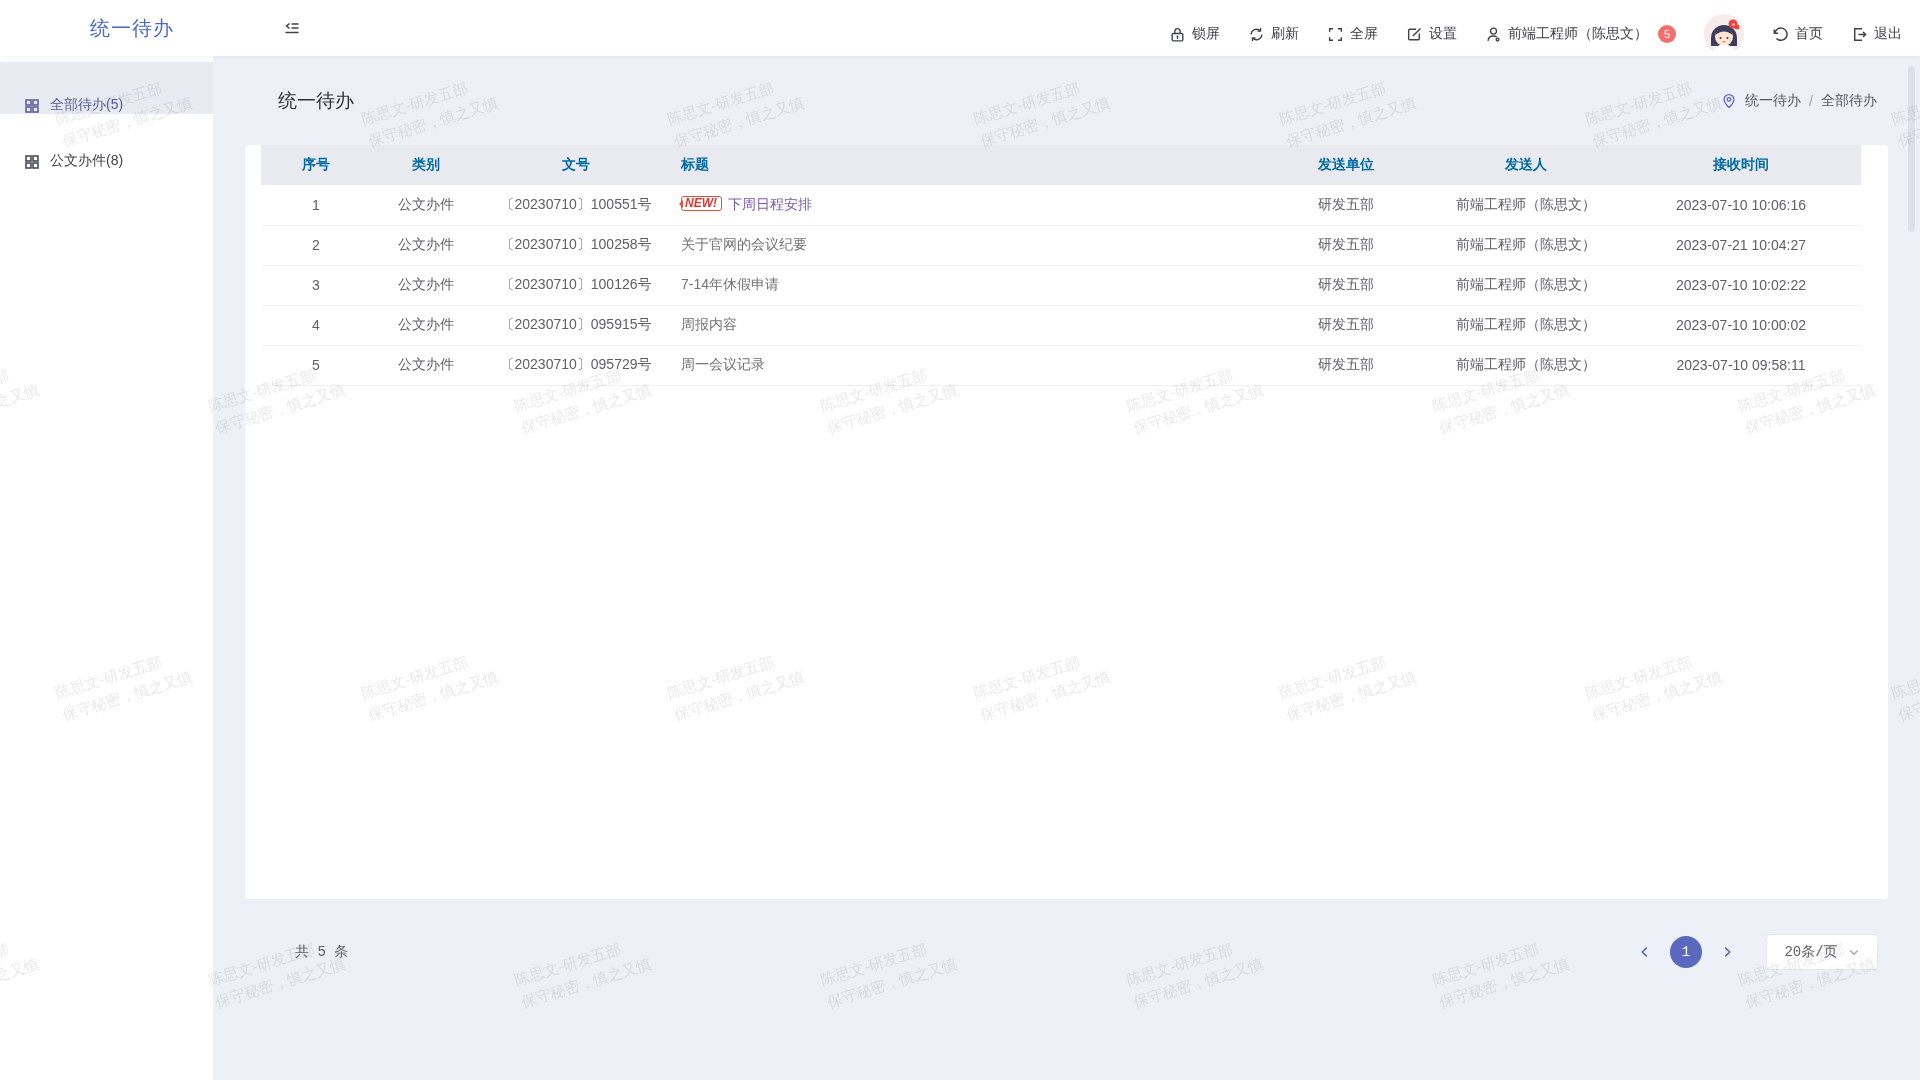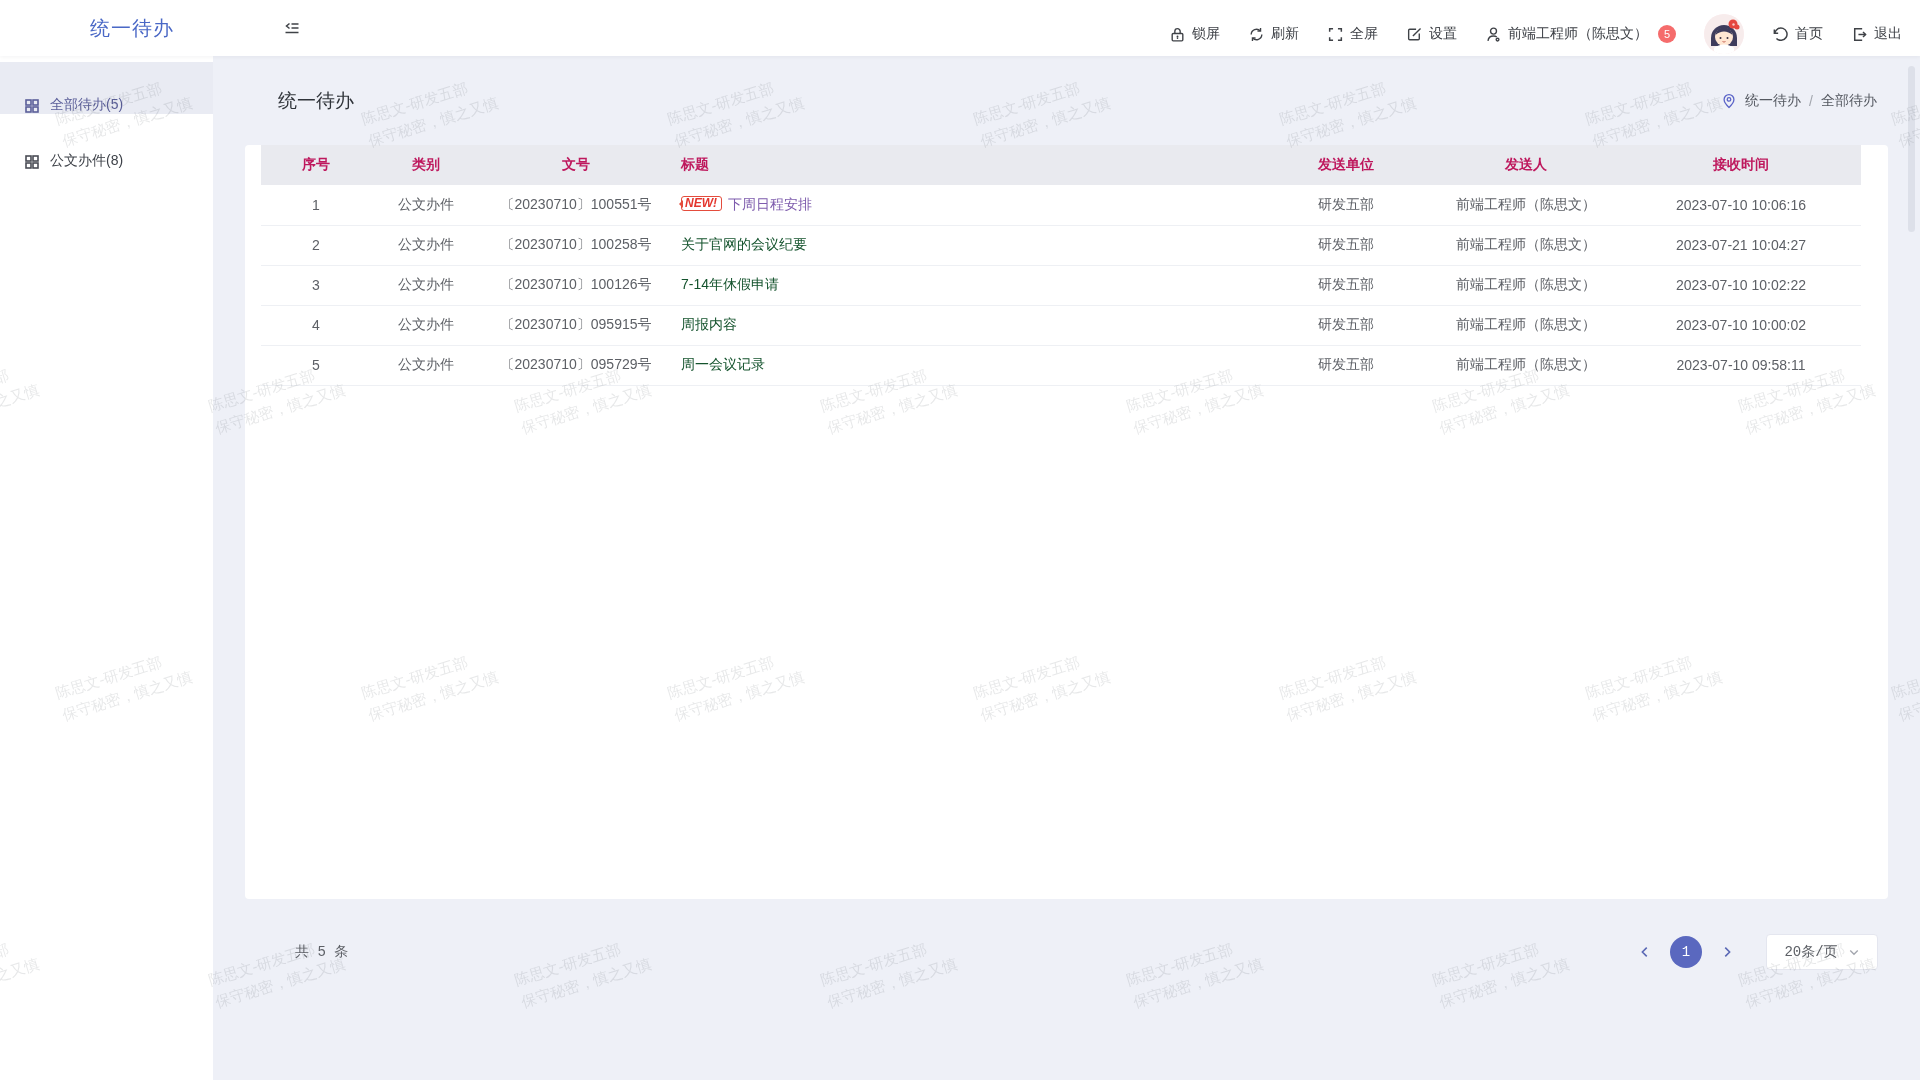--- a/index.html
+++ b/index.html
@@ -55,30 +55,30 @@
   .breadcrumb { display:flex; align-items:center; gap:8px; color:#545860; }
   .crumb { cursor:pointer; }
   .crumb-sep { color:#a3a6ae; }
 
   .card {
     margin:0 32px; height:754px; background:#fff; border-radius:4px;
     padding:0 16px; overflow:hidden;
   }
   table { width:1600px; border-collapse:collapse; table-layout:fixed; font-size:14px; }
   thead th {
-    height:40px; background:#e9eaef; color:#be185d; font-weight:bold;
+    height:40px; background:#e9eaef; color:#0369a1; font-weight:bold;
     text-align:center;
   }
   thead th.col-title { text-align:left; padding-left:10px; }
   tbody td {
     height:40px; border-bottom:1px solid #eef0f4; text-align:center;
     color:#5d6066; white-space:nowrap; overflow:hidden;
   }
   tbody td.title-cell { text-align:left; padding-left:10px; }
-  .doc-link { color:#14532d; cursor:pointer; text-decoration:none; }
+  .doc-link { color:#737373; cursor:pointer; text-decoration:none; }
   .doc-link.visited { color:#7e5cad; }
   .new-badge {
     position:relative; display:inline-block; margin-right:6px;
     border:1px solid #e44c3c; color:#e4372f; border-radius:3px;
     font-size:12px; font-weight:bold; font-style:italic;
     line-height:13px; height:15px; padding:0 4px 0 3px; vertical-align:2px;
     background:#fff;
   }
   .new-badge::before {
     content:""; position:absolute; left:-7px; top:3px;

